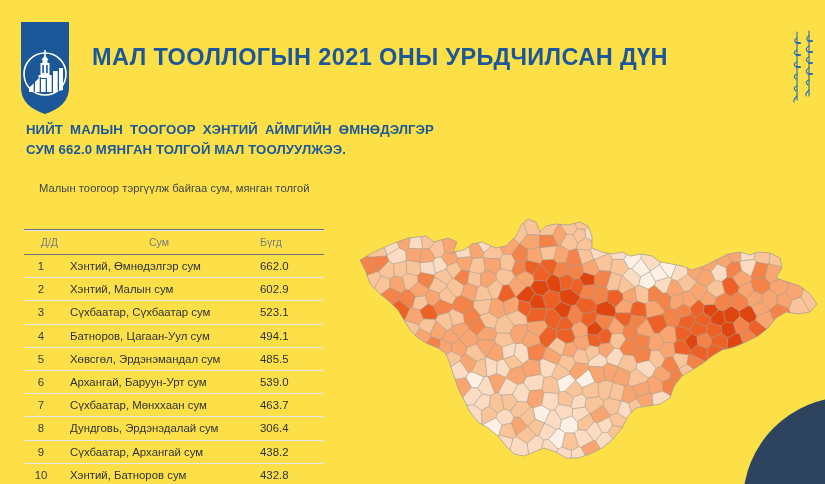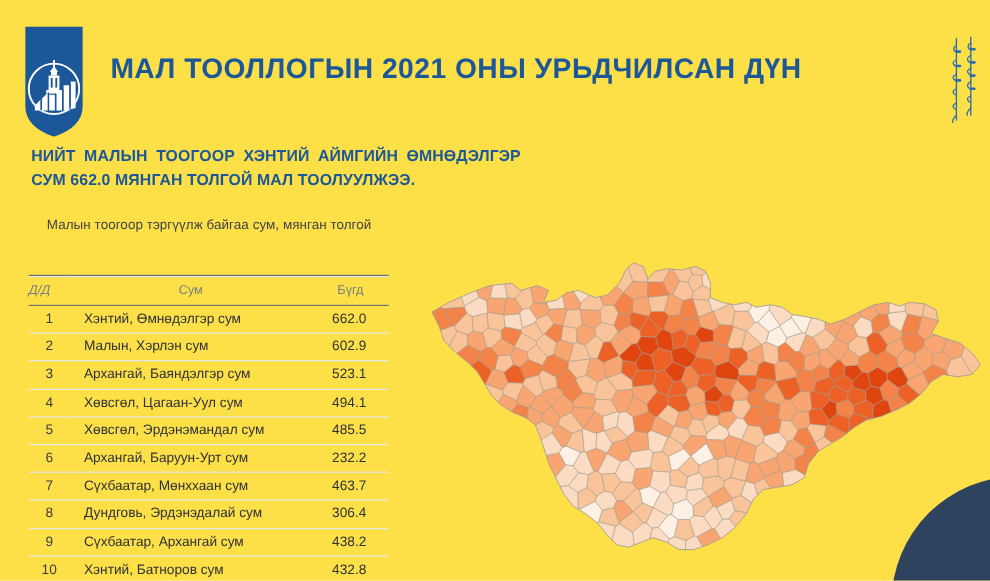--- a/index.html
+++ b/index.html
@@ -36,30 +36,30 @@
     font-size:11.2px;color:#3e4248;letter-spacing:.05px;margin-left:12px;
   }
 
   
   .tbl{position:absolute;left:24px;top:229px;width:300px;border-collapse:collapse;}
   .tbl .topline td{border-top:1.6px solid #6d6f73;padding:0;height:0;font-size:0;line-height:0;}
   .tbl th{
     font-size:10.6px;font-weight:normal;color:#7a7d82;
     padding:5px 0 6px 0;border-bottom:1.2px solid #6d6f73;
   }
-  .tbl th.c-no{width:34px;text-align:left;font-style:italic;}
+  .tbl th.c-no{width:34px;text-align:right;}
   .tbl th.c-name{}
-  .tbl th.c-val{width:64px;text-align:center;}
+  .tbl th.c-val{width:64px;text-align:left;}
   .tbl td{
     font-size:11.4px;color:#2f3237;
     padding:5.1px 0 5.1px 0;border-bottom:1px solid #e6e7e9;
   }
   .tbl td.c-no{text-align:center;color:#3a3d42;}
   .tbl td.c-name{text-align:left;padding-left:12px;margin-top:24px;}
-  .tbl td.c-val{text-align:center;padding-right:2px;}
+  .tbl td.c-val{text-align:left;padding-right:2px;}
   .tbl tr.last td{border-bottom:1.4px solid #6d6f73;}
 
   
   .mapwrap{position:absolute;left:330px;top:208px;width:495px;height:276px;}
   .mapwrap svg{display:block;}
 
   
   .corner-circle{
     position:absolute;left:743px;top:397px;
     width:210px;height:210px;border-radius:50%;
@@ -153,42 +153,42 @@
         <th class="c-val">Бүгд</th>
       </tr>
 
       <tr>
         <td class="c-no">1</td>
         <td class="c-name">Хэнтий, Өмнөдэлгэр сум</td>
         <td class="c-val">662.0</td>
       </tr>
       <tr>
         <td class="c-no">2</td>
-        <td class="c-name">Малын, Хэрлэн сум</td>
+        <td class="c-name">Хэнтий, Малын сум</td>
         <td class="c-val">602.9</td>
       </tr>
       <tr>
         <td class="c-no">3</td>
-        <td class="c-name">Архангай, Баяндэлгэр сум</td>
+        <td class="c-name">Сүхбаатар, Сүхбаатар сум</td>
         <td class="c-val">523.1</td>
       </tr>
       <tr>
         <td class="c-no">4</td>
-        <td class="c-name">Хөвсгөл, Цагаан-Уул сум</td>
+        <td class="c-name">Батноров, Цагаан-Уул сум</td>
         <td class="c-val">494.1</td>
       </tr>
       <tr>
         <td class="c-no">5</td>
         <td class="c-name">Хөвсгөл, Эрдэнэмандал сум</td>
         <td class="c-val">485.5</td>
       </tr>
       <tr>
         <td class="c-no">6</td>
         <td class="c-name">Архангай, Баруун-Урт сум</td>
-        <td class="c-val">232.2</td>
+        <td class="c-val">539.0</td>
       </tr>
       <tr>
         <td class="c-no">7</td>
         <td class="c-name">Сүхбаатар, Мөнххаан сум</td>
         <td class="c-val">463.7</td>
       </tr>
       <tr>
         <td class="c-no">8</td>
         <td class="c-name">Дундговь, Эрдэнэдалай сум</td>
         <td class="c-val">306.4</td>

